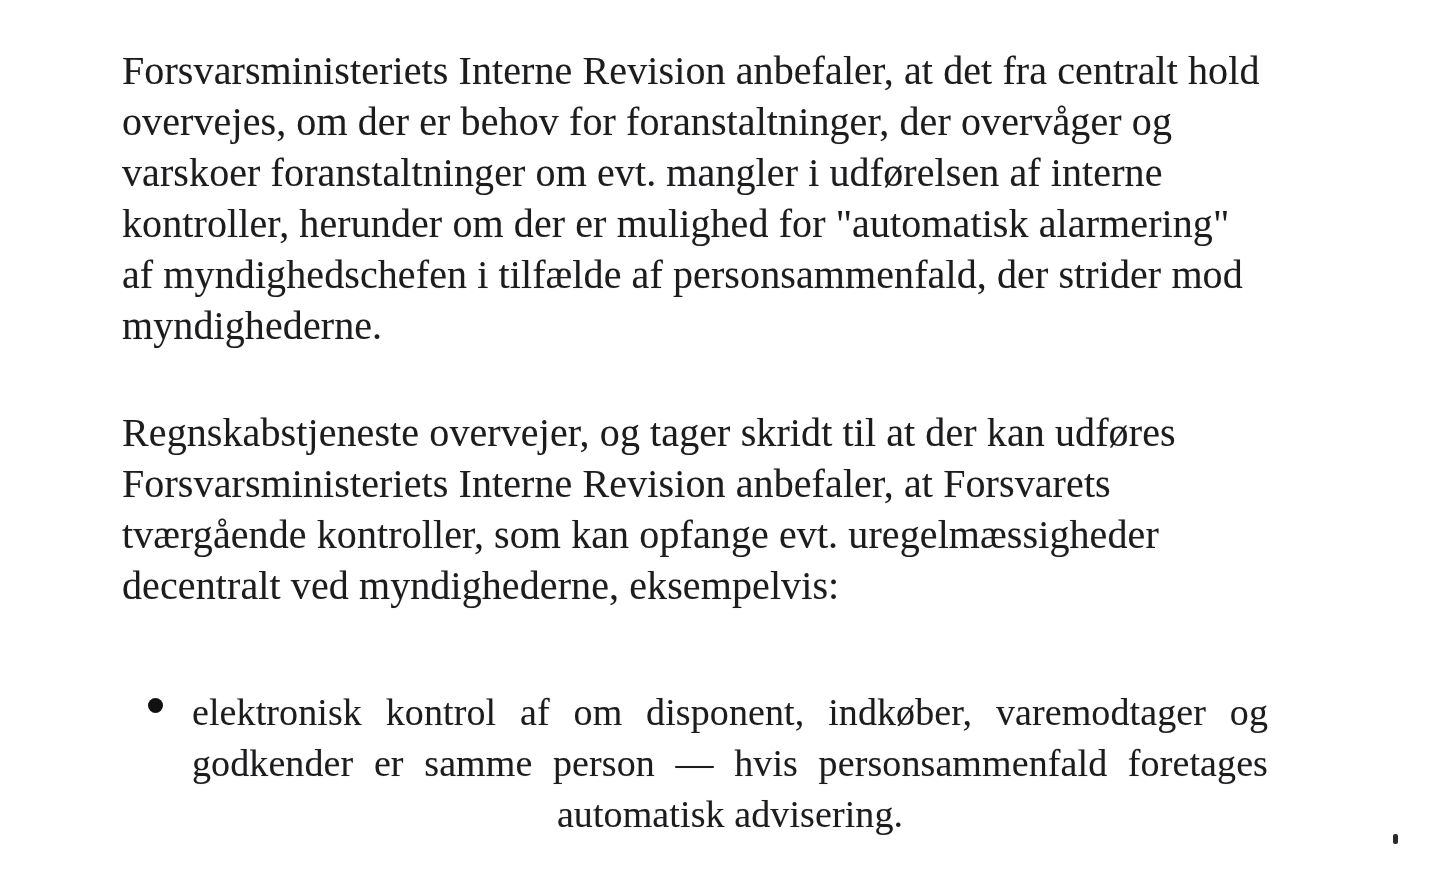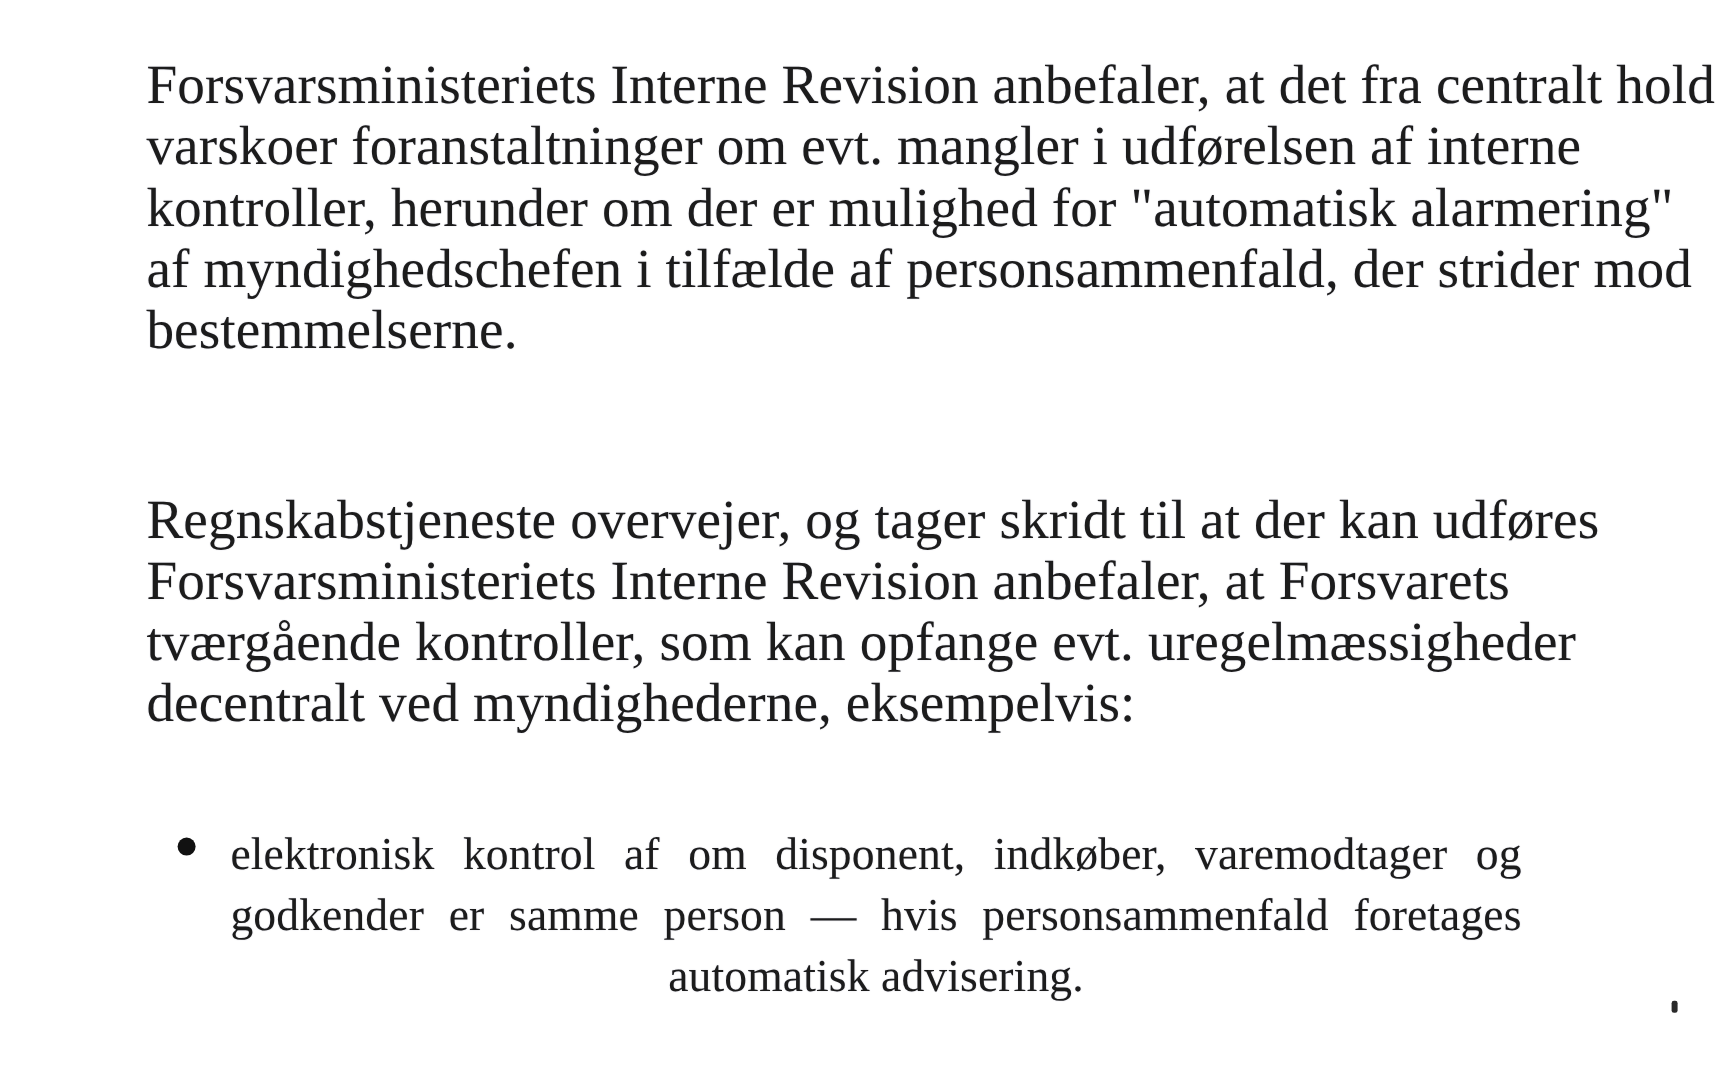--- a/index.html
+++ b/index.html
@@ -11,21 +11,21 @@
     position: relative;
     width: 1440px;
     height: 891px;
     background: #ffffff;
     overflow: hidden;
     font-family: "Liberation Serif", "DejaVu Serif", serif;
     color: #1c1c1c;
   }
   .para {
     position: absolute;
-    font-size: 46px;
+    font-size: 40px;
     line-height: 51px;
     letter-spacing: 0.1px;
   }
   .para .line {
     white-space: nowrap;
     text-shadow: 0 0 1px rgba(40, 40, 90, 0.28);
   }
   #para1 { left: 122px; top: 45px; }
   #para2 { left: 122px; top: 407px; }
 
@@ -68,24 +68,25 @@
     background: #2a2a2a;
   }
 </style>
 </head>
 <body>
 
 <div class="page">
 
   <div class="para" id="para1">
     <div class="line">Forsvarsministeriets Interne Revision anbefaler, at det fra centralt hold</div>
+    <div class="line">overvejes, om der er behov for foranstaltninger, der overvåger og</div>
     <div class="line">varskoer foranstaltninger om evt. mangler i udførelsen af interne</div>
     <div class="line">kontroller, herunder om der er mulighed for "automatisk alarmering"</div>
     <div class="line">af myndighedschefen i tilfælde af personsammenfald, der strider mod</div>
-    <div class="line">bestemmelserne.</div>
+    <div class="line">myndighederne.</div>
   </div>
 
   <div class="para" id="para2">
     <div class="line">Regnskabstjeneste overvejer, og tager skridt til at der kan udføres</div>
     <div class="line">Forsvarsministeriets Interne Revision anbefaler, at Forsvarets</div>
     <div class="line">tværgående kontroller, som kan opfange evt. uregelmæssigheder</div>
     <div class="line">decentralt ved myndighederne, eksempelvis:</div>
   </div>
 
   <div class="bullet-dot"></div>

